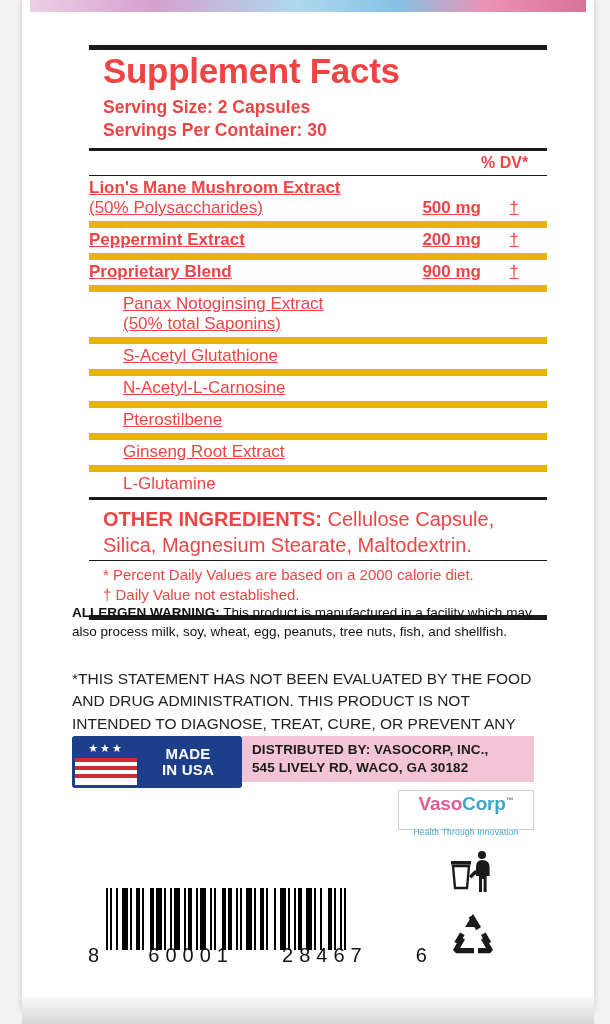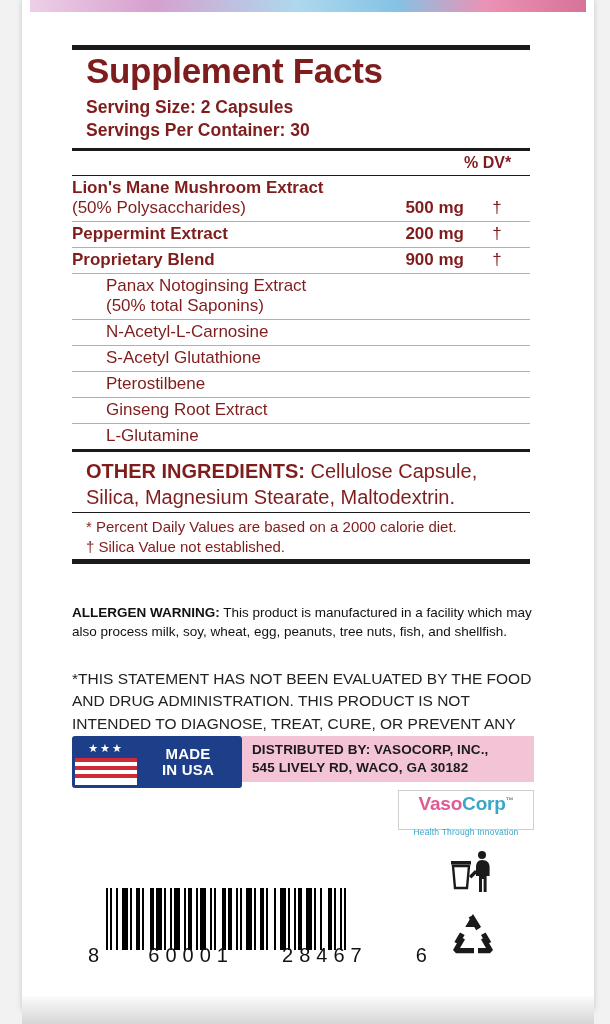--- a/index.html
+++ b/index.html
@@ -54,25 +54,25 @@
   }
   .top-white {
     position: absolute;
     left: 30px; top: 12px; width: 556px; height: 14px;
     background: #ffffff;
   }
 
   
   #facts {
     position: absolute;
-    left: 72px;
+    left: 89px;
     top: 45px;
     width: 458px;
     background: #ffffff;
-    color: #7f1d1d;
+    color: #ef4444;
   }
   .rule-thick { border-top: 5px solid #1a1a1a; }
   .rule-med   { border-top: 3px solid #1a1a1a; }
   .rule-thin  { border-top: 1px solid #1a1a1a; }
 
   .sf-title {
     font-size: 35px;
     font-weight: bold;
     letter-spacing: -0.3px;
     line-height: 1.05;
@@ -102,34 +102,34 @@
     font-size: 17px;
   }
   table.sf td {
     padding: 2px 0 3px 0;
     vertical-align: top;
   }
   td.name { padding-left: 14px; font-weight: bold; }
   td.name.sub { padding-left: 34px; font-weight: normal; }
   td.amt { text-align: right; width: 92px; font-weight: bold; padding-right: 6px;}
   td.dv  { text-align: center; width: 66px; font-weight: normal; }
-  tr.line td { border-bottom: 1px solid #eab308; }
+  tr.line td { border-bottom: 7px solid #eab308; text-decoration: underline; }
   tr.noline td { border-bottom: none; }
   .name-two { line-height: 1.18; }
 
   .other-ing {
     font-size: 20px;
     line-height: 1.3;
     padding: 6px 10px 2px 14px;
   }
   .other-ing b { font-weight: bold; }
   .footnotes {
     font-size: 15px;
     line-height: 1.32;
-    padding: 4px 10px 2px 14px;
+    padding: 4px 10px 10px 14px;
   }
 
   
   #allergen {
     position: absolute;
     left: 72px;
     top: 604px;
     width: 462px;
     font-size: 13.5px;
     line-height: 1.38;
@@ -328,45 +328,45 @@
           <td class="amt">900 mg</td>
           <td class="dv">†</td>
         </tr>
         <tr class="line">
           <td class="name sub name-two" colspan="3">
             <div>Panax Notoginsing Extract</div>
             <div>(50% total Saponins)</div>
           </td>
         </tr>
         <tr class="line">
+          <td class="name sub" colspan="3">S-Acetyl Glutathione</td>
+        </tr>
+        <tr class="line">
           <td class="name sub" colspan="3">N-Acetyl-L-Carnosine</td>
-        </tr>
-        <tr class="line">
-          <td class="name sub" colspan="3">S-Acetyl Glutathione</td>
         </tr>
         <tr class="line">
           <td class="name sub" colspan="3">Pterostilbene</td>
         </tr>
         <tr class="line">
           <td class="name sub" colspan="3">Ginseng Root Extract</td>
         </tr>
         <tr class="noline">
           <td class="name sub" colspan="3">L-Glutamine</td>
         </tr>
       </tbody>
     </table>
 
     <div class="rule-med"></div>
     <div class="other-ing">
       <b>OTHER INGREDIENTS:</b><span> Cellulose Capsule, Silica, Magnesium Stearate, Maltodextrin.</span>
     </div>
     <div class="rule-thin"></div>
     <div class="footnotes">
       <div>* Percent Daily Values are based on a 2000 calorie diet.</div>
-      <div>† Silica Value not established.</div>
+      <div>† Daily Value not established.</div>
     </div>
     <div class="rule-thick"></div>
   </div>
 
   <div id="allergen">
     <b>ALLERGEN WARNING:</b><span> This product is manufactured in a facility which may also process milk, soy, wheat, egg, peanuts, tree nuts, fish, and shellfish.</span>
   </div>
 
   <div id="disclaimer">*THIS STATEMENT HAS NOT BEEN EVALUATED BY THE FOOD AND DRUG ADMINISTRATION. THIS PRODUCT IS NOT INTENDED TO DIAGNOSE, TREAT, CURE, OR PREVENT ANY DISEASE.</div>
 

